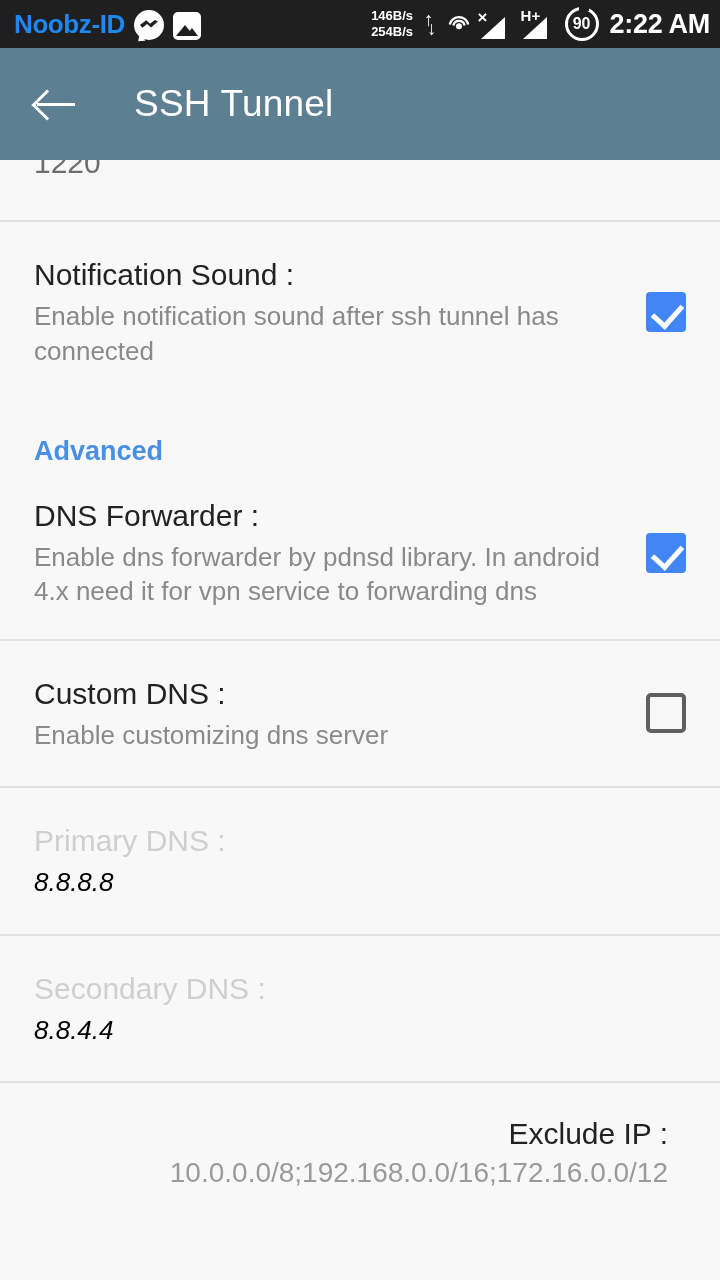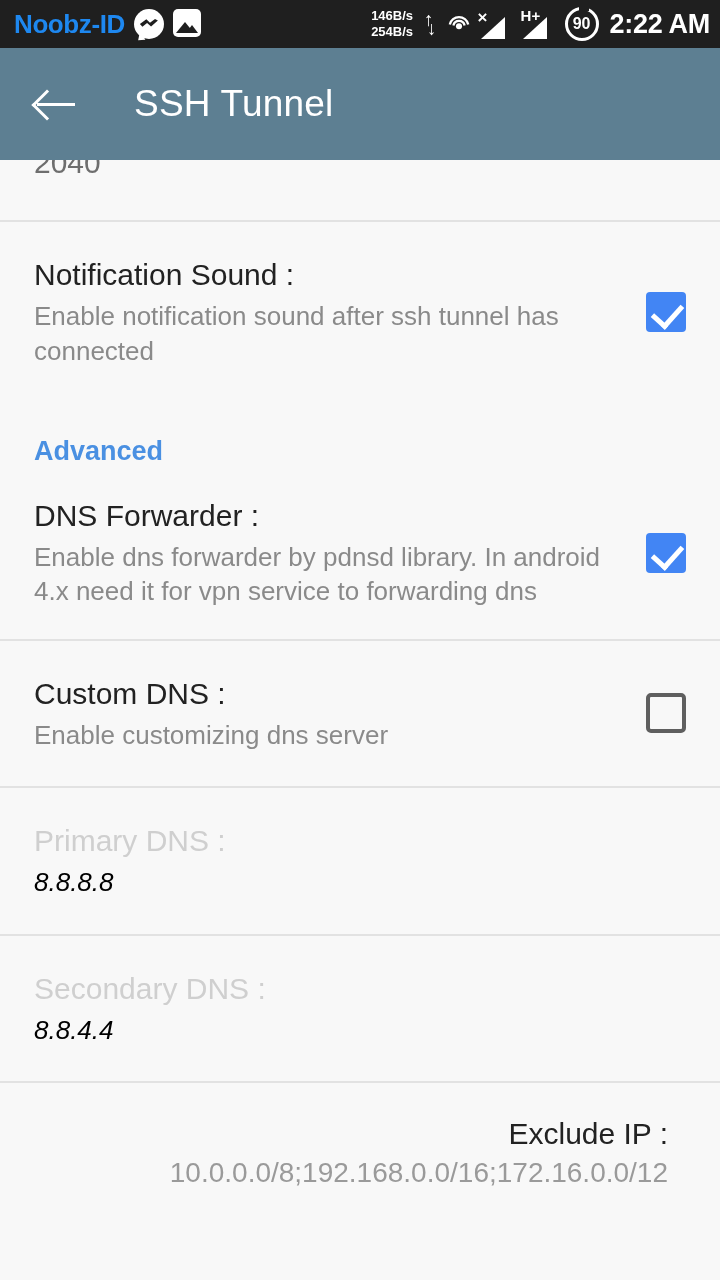--- a/index.html
+++ b/index.html
@@ -9,21 +9,21 @@
     font-family:"Liberation Sans", sans-serif;
     overflow:hidden;
   }
   .phone { position:relative; width:720px; height:1280px; background:#f8f8f8; }
 
   
   .statusbar {
     height:48px; background:#1f1f1f; color:#ffffff;
     display:flex; align-items:center; padding:0 10px 0 14px;
   }
-  .sb-left { display:flex; align-items:flex-start; gap:9px; flex:0 0 auto; }
+  .sb-left { display:flex; align-items:flex-end; gap:9px; flex:0 0 auto; }
   .sb-brand { color:#1e88f0; font-size:26px; font-weight:bold; letter-spacing:-0.4px; }
   .msgr-icon { width:30px; height:30px; border-radius:50%; background:#ffffff; position:relative; }
   .msgr-icon::after {
     content:""; position:absolute; left:6px; top:8px; width:18px; height:13px;
     background:#1f1f1f;
     clip-path: polygon(0% 58%, 36% 22%, 56% 48%, 84% 20%, 100% 30%, 62% 76%, 40% 50%, 14% 78%);
   }
   .msgr-tail {
     position:absolute; bottom:-2px; left:5px; width:0; height:0;
     border-left:7px solid #ffffff; border-top:7px solid transparent;
@@ -162,21 +162,21 @@
   </div>
 
   <div class="appbar">
     <div class="back-arrow"></div>
     <div class="appbar-title">SSH Tunnel</div>
   </div>
 
   <div class="list">
 
     <div class="row clipped">
-      <div class="clip-val">2040</div>
+      <div class="clip-val">1220</div>
     </div>
     <div class="divider"></div>
 
     <div class="row row-pad" style="padding-top:34px;padding-bottom:34px;">
       <div class="row-inner">
         <div class="row-text">
           <div class="title">Notification Sound :</div>
           <div class="subtitle">Enable notification sound after ssh tunnel has connected</div>
         </div>
         <div class="cb checked"></div>

